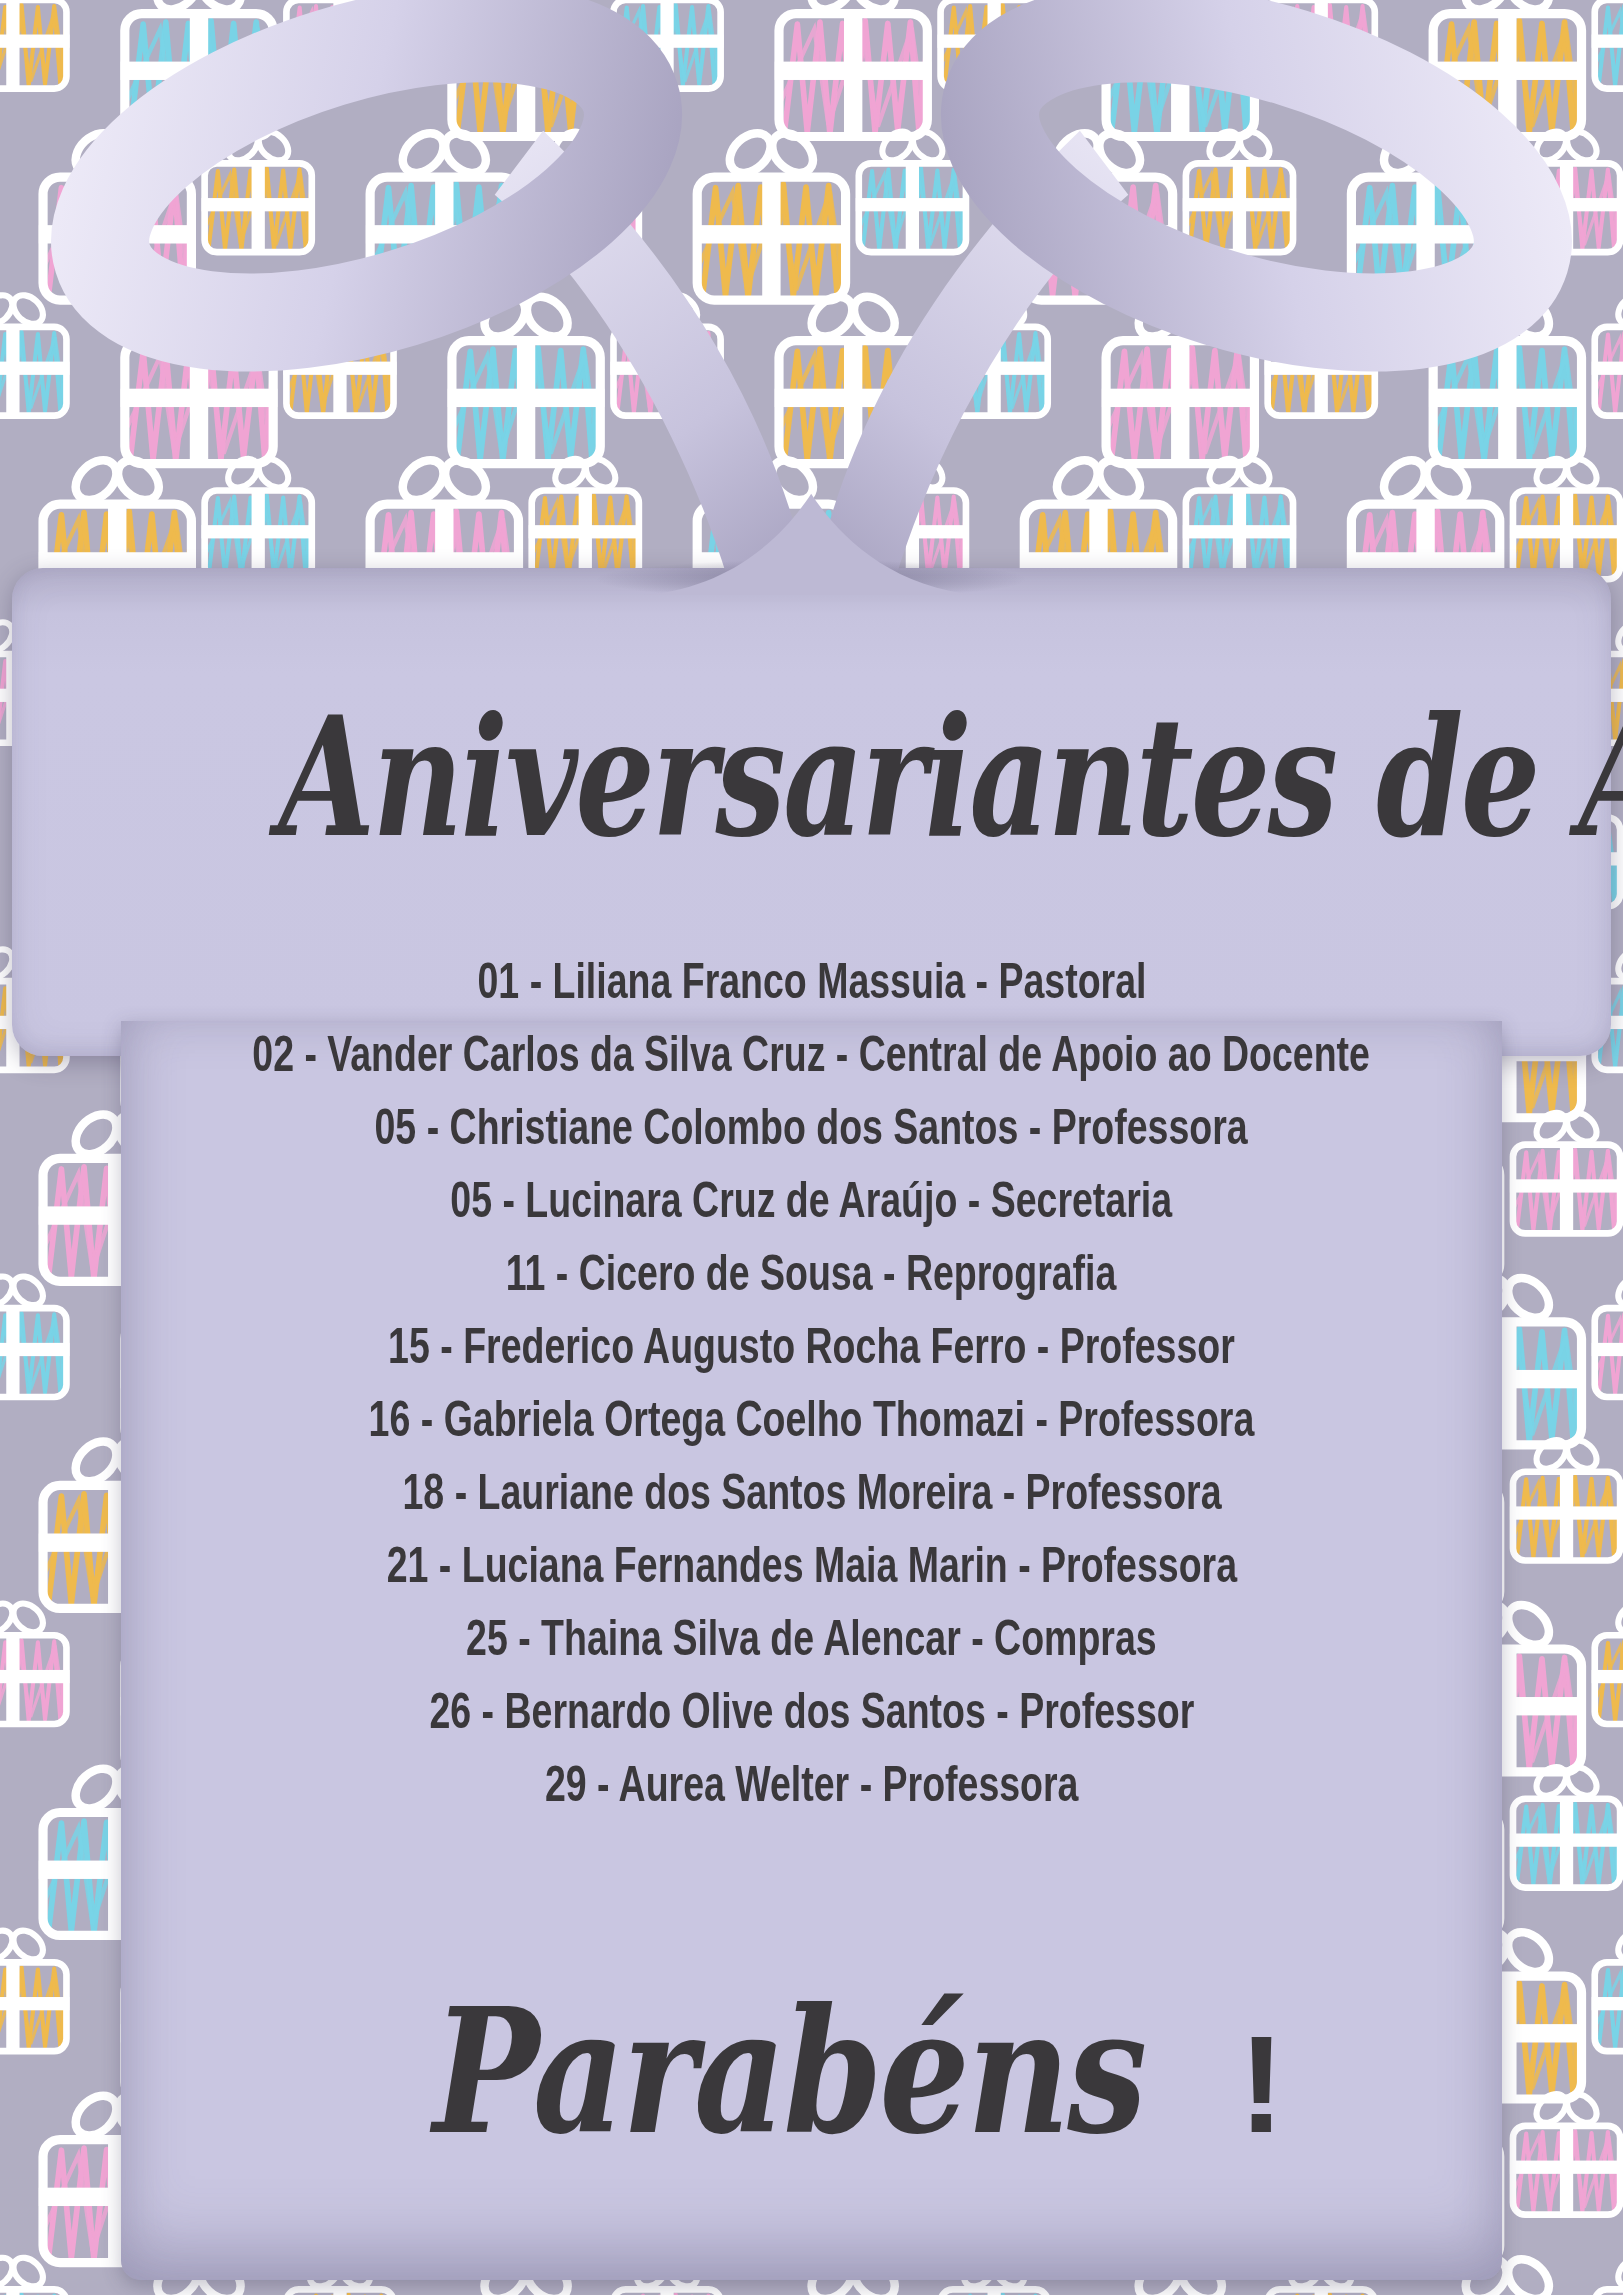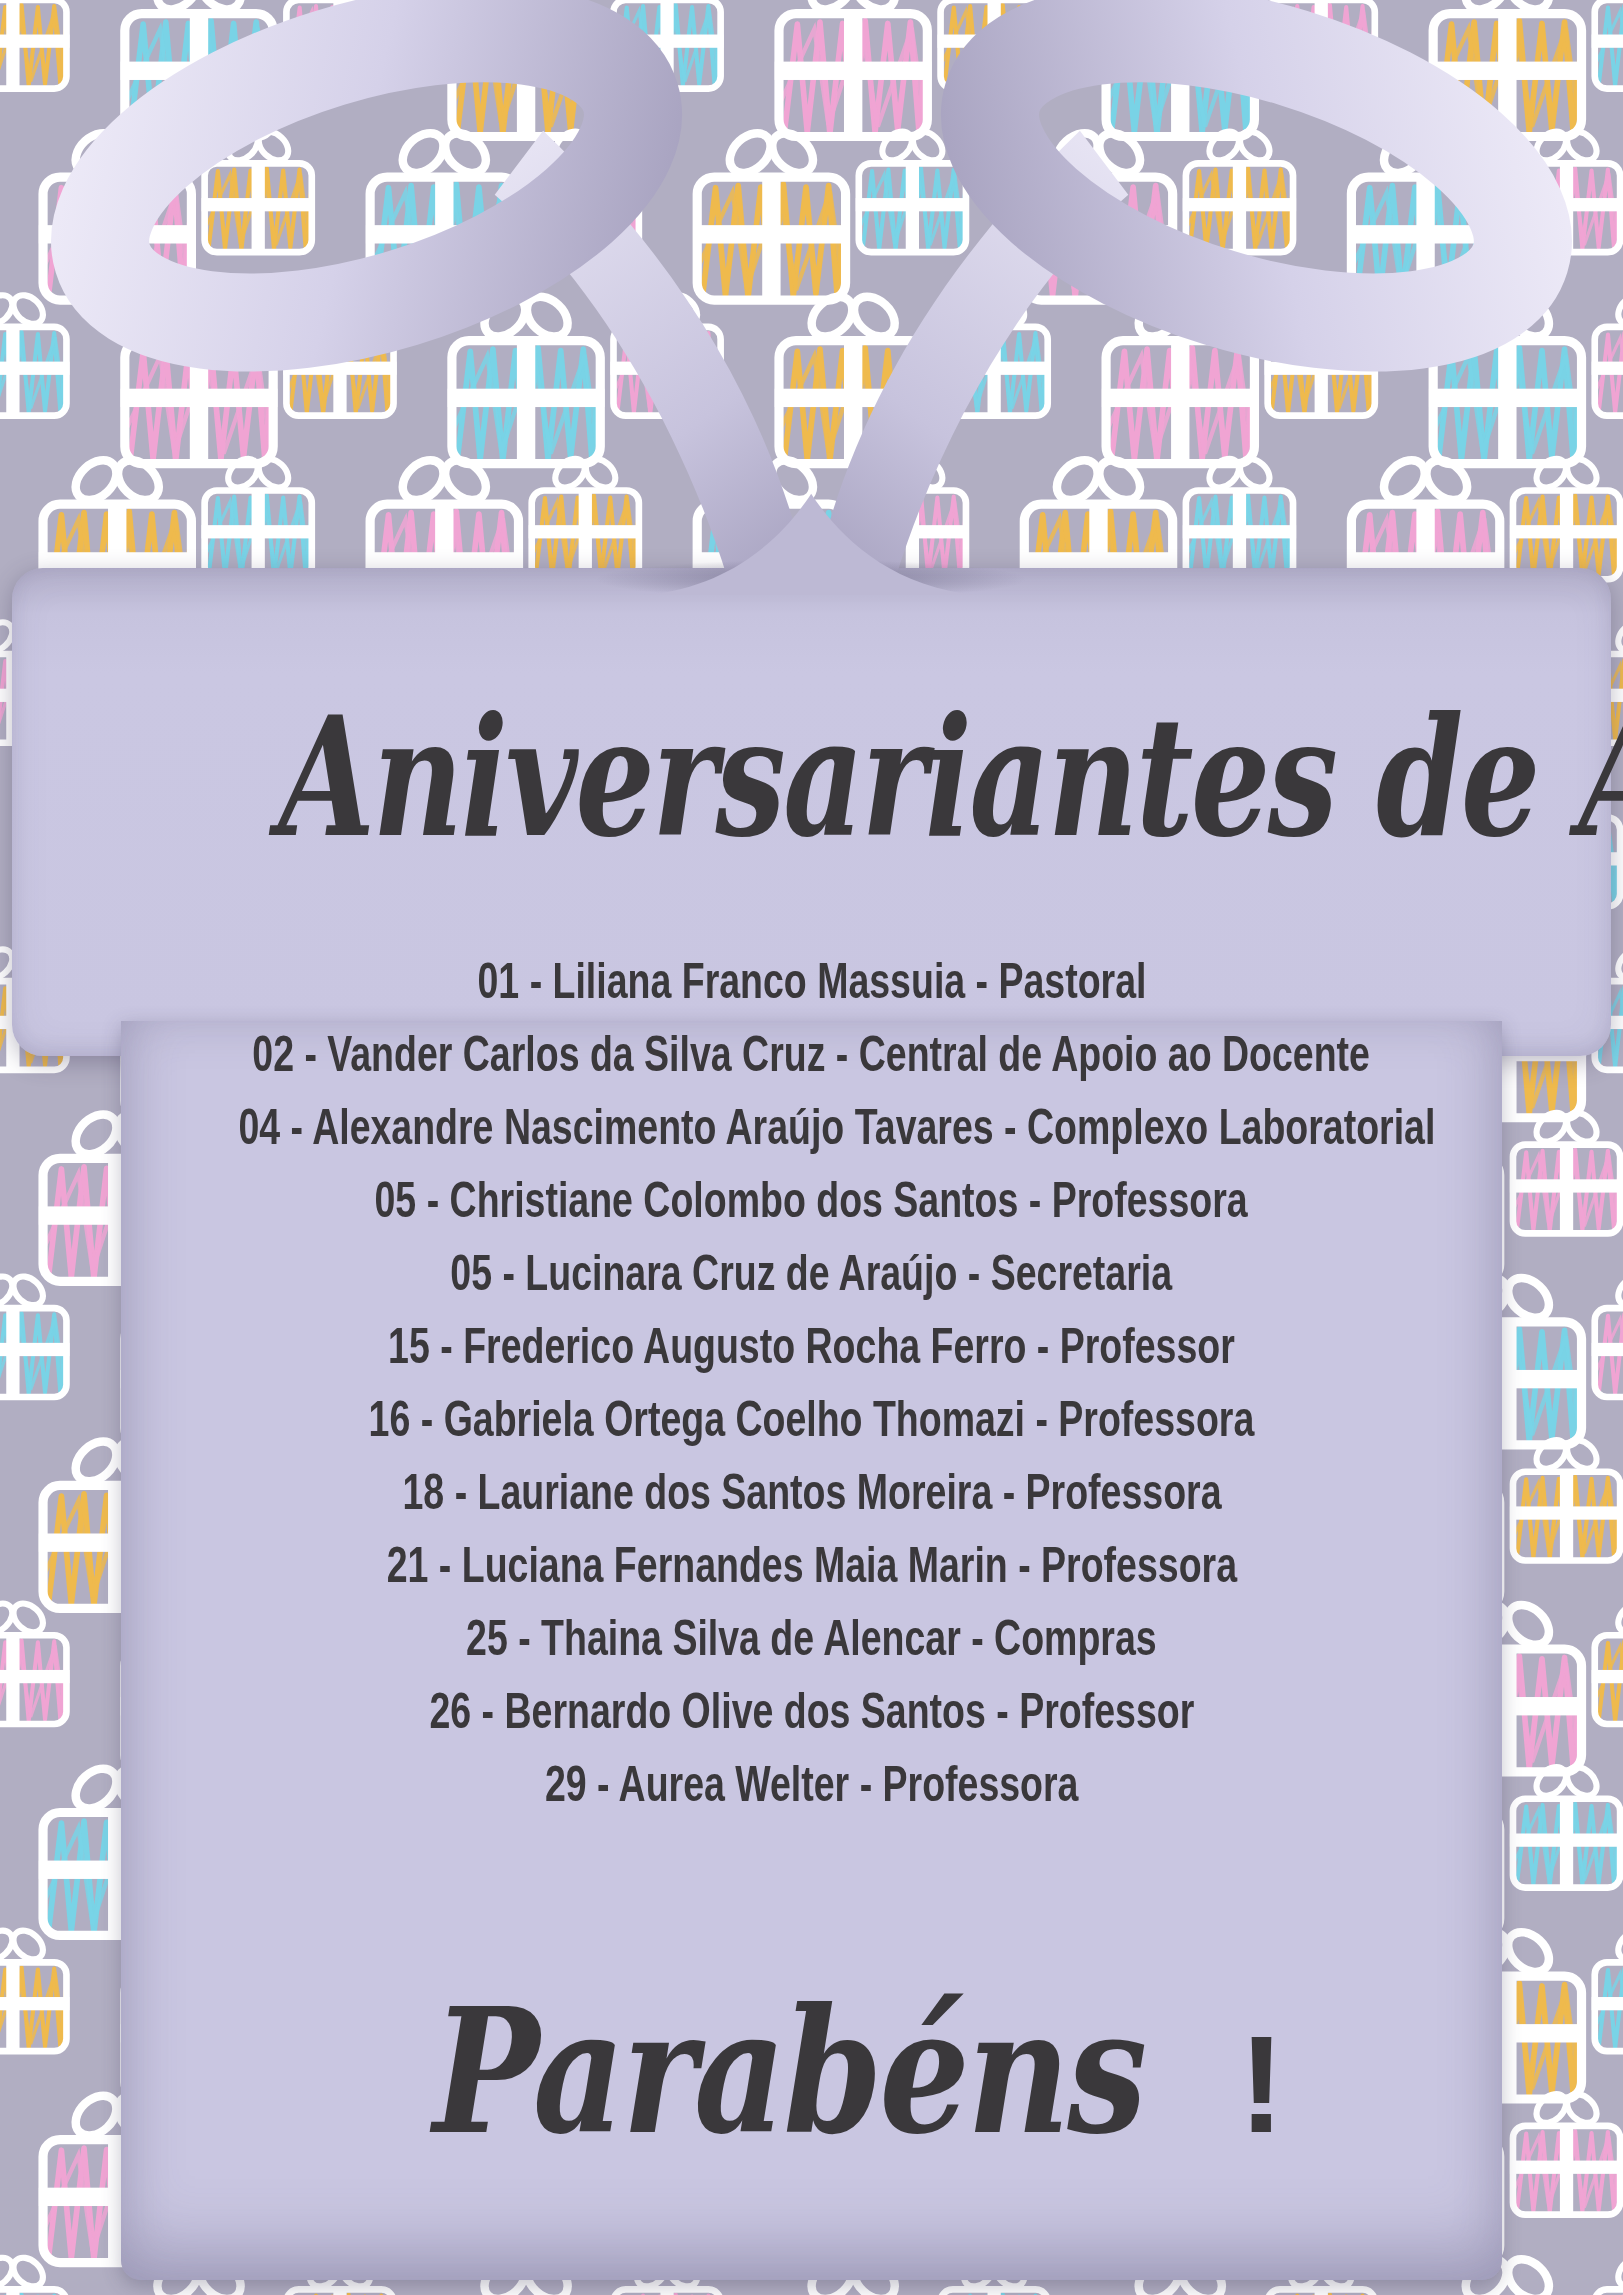--- a/index.html
+++ b/index.html
@@ -303,23 +303,23 @@
   </svg>
 
   <div class="lid"></div>
   <div class="bodybox"></div>
 
   <h1 class="title"><span class="squeeze">Aniversariantes de Agosto</span></h1>
 
   <ul class="blist">
       <li><span>01 - Liliana Franco Massuia - Pastoral</span></li>
       <li><span>02 - Vander Carlos da Silva Cruz - Central de Apoio ao Docente</span></li>
-      <li><span>04 - Alexandre Nascimento Araújo Tavares - Complexo Laboratorial</span></li>
       <li><span>05 - Christiane Colombo dos Santos - Professora</span></li>
       <li><span>05 - Lucinara Cruz de Araújo - Secretaria</span></li>
+      <li><span>11 - Cicero de Sousa - Reprografia</span></li>
       <li><span>15 - Frederico Augusto Rocha Ferro - Professor</span></li>
       <li><span>16 - Gabriela Ortega Coelho Thomazi - Professora</span></li>
       <li><span>18 - Lauriane dos Santos Moreira - Professora</span></li>
       <li><span>21 - Luciana Fernandes Maia Marin - Professora</span></li>
       <li><span>25 - Thaina Silva de Alencar - Compras</span></li>
       <li><span>26 - Bernardo Olive dos Santos - Professor</span></li>
       <li><span>29 - Aurea Welter - Professora</span></li>
     </ul>
 
   <div class="closing">

